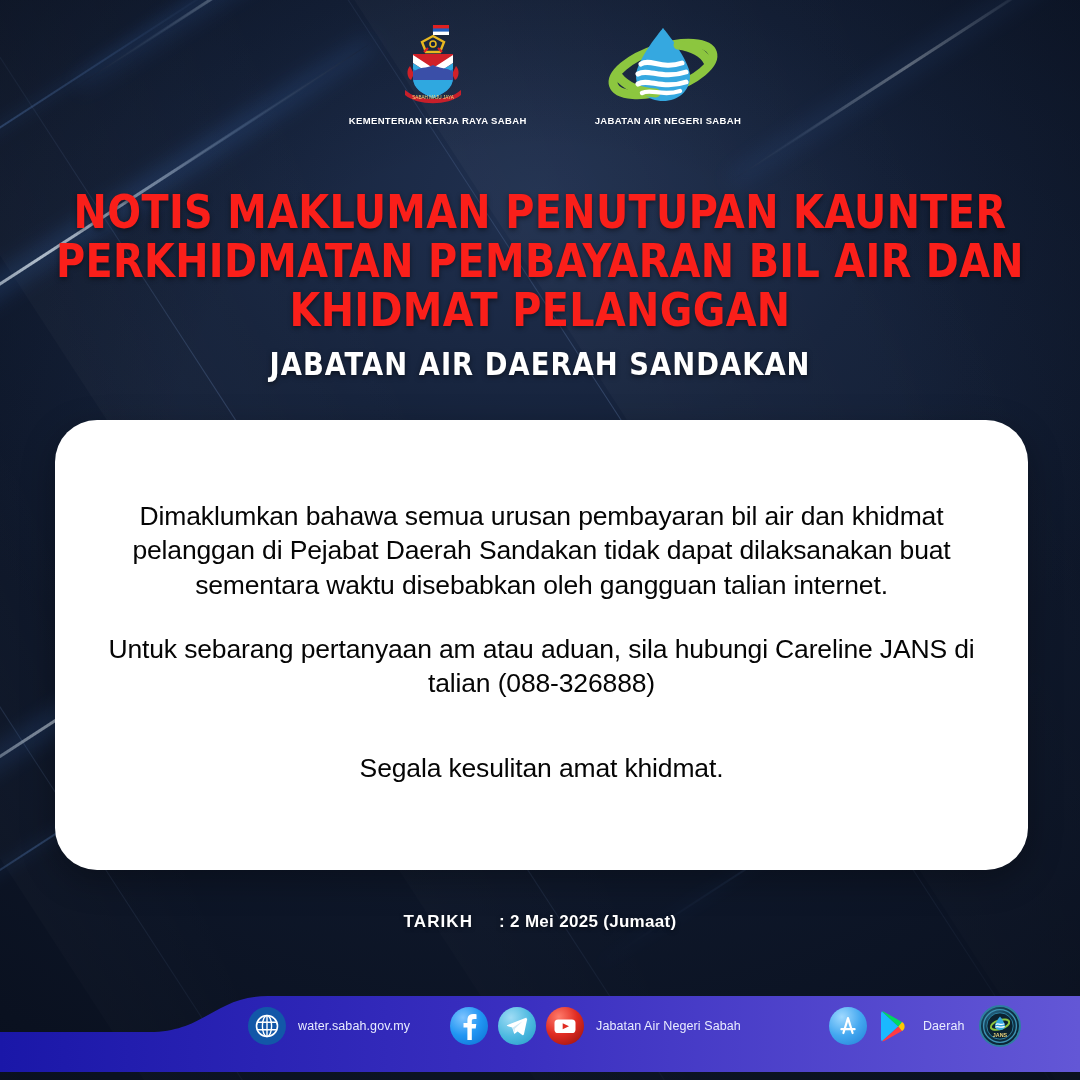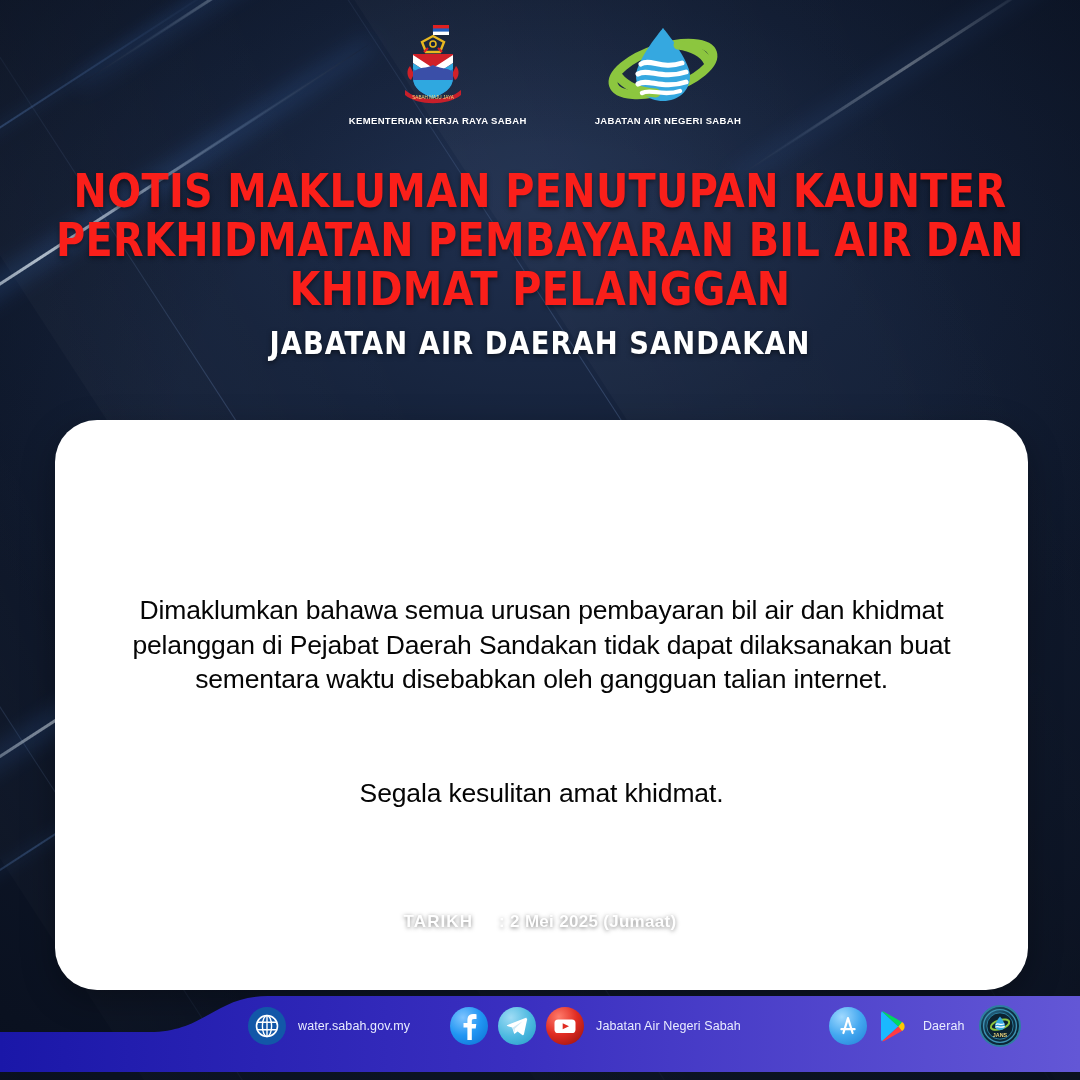--- a/index.html
+++ b/index.html
@@ -67,42 +67,42 @@
     z-index:5;
   }
   .logo-block { display:flex; flex-direction:column; align-items:center; }
   .logo-cap {
     color:#ffffff; font-size:9.5px; font-weight:bold;
     letter-spacing:.35px; margin-top:9px; white-space:nowrap;padding-left:10px;
   }
 
   
   .headline {
-    position:absolute; top:166px; left:0; width:1080px;
+    position:absolute; top:187px; left:0; width:1080px;
     text-align:center; z-index:5;
   }
   .headline h1 {
     font-family:"DejaVu Sans Condensed","Liberation Sans Narrow","Liberation Sans",sans-serif;
     font-size:47px; font-weight:bold; line-height:1.045;
     color:#fa1f1a; letter-spacing:.4px;
     transform:scaleX(.94); transform-origin:center;
     text-shadow:0 2px 5px rgba(0,0,0,.45);
   }
   .headline h2 {
     font-family:"DejaVu Sans Condensed","Liberation Sans Narrow","Liberation Sans",sans-serif;
     font-size:32px; font-weight:bold; color:#ffffff;
     letter-spacing:1.1px; margin-top:11px;
     transform:scaleX(.95); transform-origin:center;
     text-shadow:0 2px 6px rgba(0,0,0,.5);
   }
 
   
   .card {
     position:absolute; left:55px; top:420px;
-    width:973px; height:570px;
+    width:973px; height:450px;
     background:#ffffff; border-radius:42px;
     z-index:5;
     display:flex; flex-direction:column; justify-content:center;
     padding:20px 52px 26px;
     box-shadow:0 10px 34px rgba(0,0,0,.30);
   }
   .card p {
     color:#050505; font-size:26.5px; line-height:1.30;
     text-align:center; letter-spacing:-.15px;
   }
@@ -237,20 +237,21 @@
 <div class="headline">
   <h1>NOTIS MAKLUMAN PENUTUPAN KAUNTER</h1>
   <h1>PERKHIDMATAN PEMBAYARAN BIL AIR DAN</h1>
   <h1>KHIDMAT PELANGGAN</h1>
   <h2>JABATAN AIR DAERAH SANDAKAN</h2>
 </div>
 
 <div class="card">
   <p>Dimaklumkan bahawa semua urusan pembayaran bil air dan khidmat pelanggan di Pejabat Daerah Sandakan tidak dapat dilaksanakan buat sementara waktu disebabkan oleh gangguan talian internet.</p>
   <div class="gap-a"></div>
+  <p>Untuk sebarang pertanyaan am atau aduan, sila hubungi Careline JANS di talian (088-326888)</p>
   <div class="gap-b"></div>
   <p>Segala kesulitan amat khidmat.</p>
 </div>
 
 <div class="date-row">
   <span class="lbl">TARIKH</span><span class="sep"></span><span>:</span>
   <span>2 Mei 2025 (Jumaat)</span>
 </div>
 
 <div class="footer-wrap">

